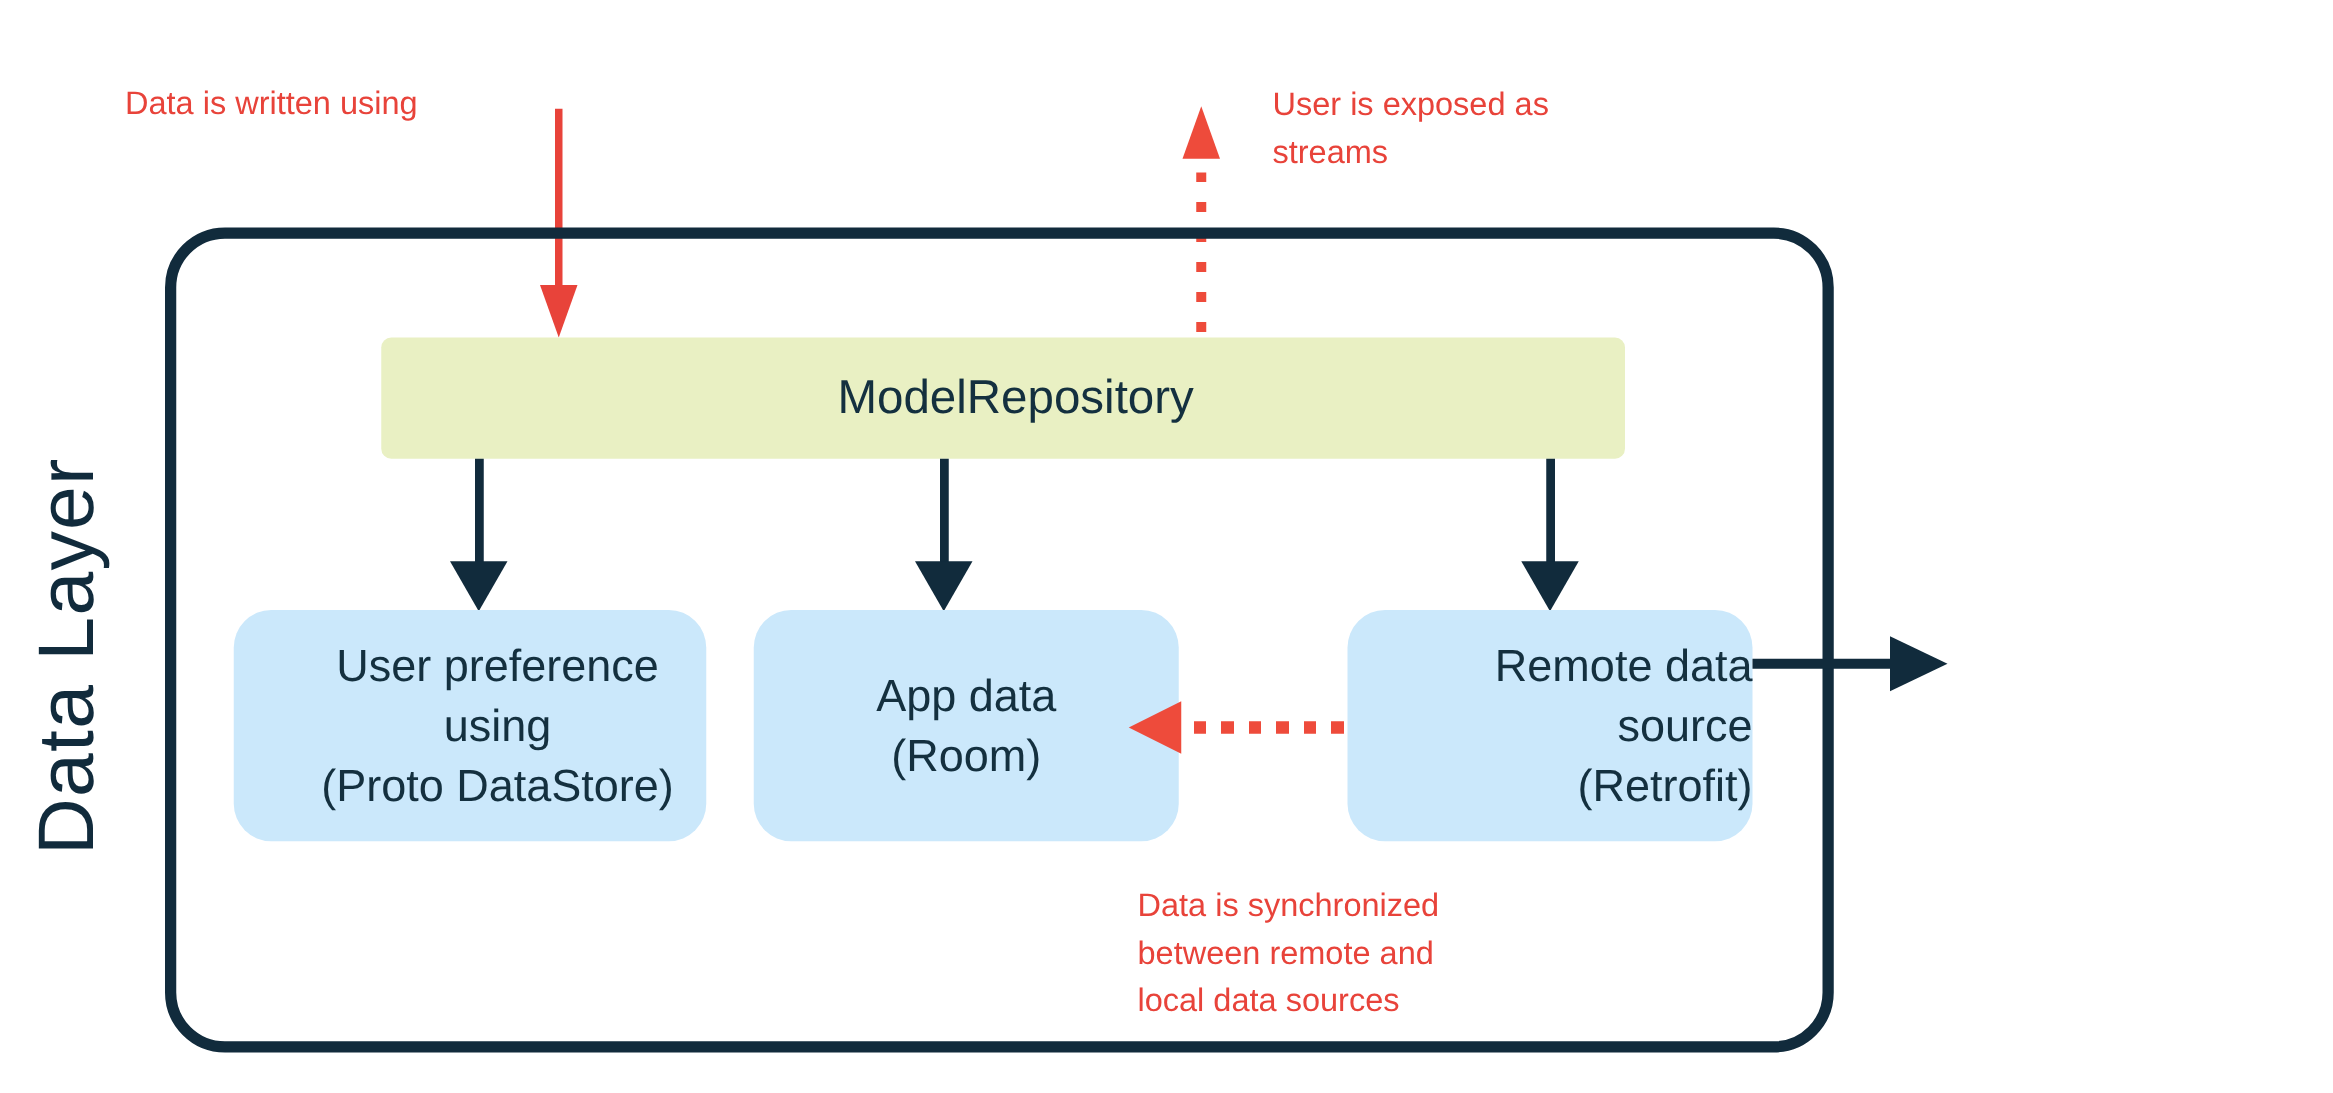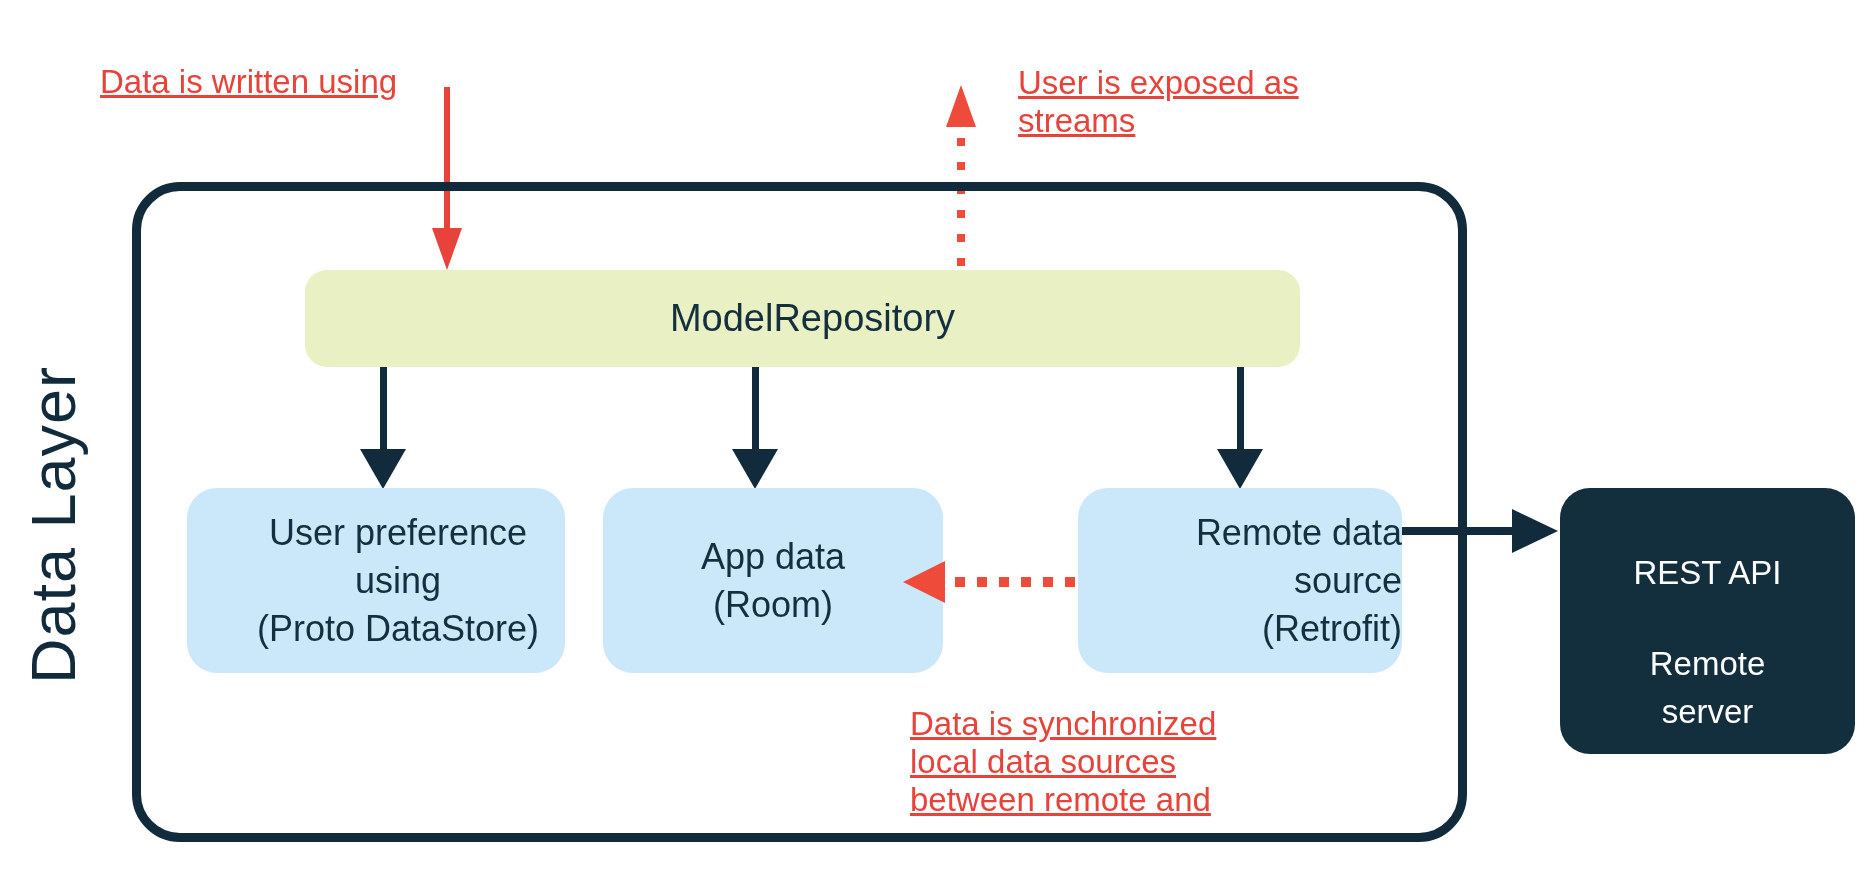--- a/index.html
+++ b/index.html
@@ -7,37 +7,37 @@
     --dark-fill:#132e3d; --red:#e8433a; --red-dotted:#ee4b3b; --white:#ffffff; --bg:#ffffff;
   }
   html,body{margin:0;padding:0;background:var(--bg);}
   .stage{
     position:relative; width:1866px; height:874px; overflow:hidden;
     background:var(--bg);
     font-family:"Liberation Sans", sans-serif;
   }
   .stage *{box-sizing:border-box;}
   
-  .note{position:absolute; color:var(--red); font-size:33px; line-height:38px; white-space:nowrap;text-decoration:underline;}
+  .note{position:absolute; color:var(--red); font-size:26px; line-height:38px; white-space:nowrap;}
   .note span{display:block;}
   
   .container-box{
     position:absolute; left:132px; top:182px; width:1335px; height:660px;
     border:9px solid var(--navy); border-radius:48px; background:transparent;
   }
   
   .side-label{
     position:absolute; left:-167px; top:490px; width:440px; height:70px;
     transform:rotate(-90deg); transform-origin:center center;
     color:var(--navy); font-size:63px; text-align:center; line-height:70px; letter-spacing:1px;
   }
   
   .repo{
     position:absolute; left:305px; top:270px; width:995px; height:97px;
-    background:var(--green); border-radius:22px;
+    background:var(--green); border-radius:8px;
     display:flex; align-items:center; justify-content:center;
     color:var(--navy-text); font-size:38px;padding-left:20px;
   }
   
   .src{
     position:absolute; top:488px; height:185px; background:var(--blue); border-radius:30px;
     display:flex; flex-direction:column; align-items:center; justify-content:center;
     color:var(--navy-text); font-size:36px; line-height:48px; text-align:center;
   }
   .src span{display:block;}
@@ -116,28 +116,21 @@
     <span>Remote data</span>
     <span>source</span>
     <span>(Retrofit)</span>
   </div>
 
   <div class="tri tri-left-red" style="left:903px; top:561px;"></div>
   <div class="hdots" style="left:955px; top:577px; width:123px;"></div>
 
   <div class="note" style="left:910px; top:705px;">
     <span>Data is synchronized</span>
+    <span>between remote and</span>
     <span>local data sources</span>
-    <span>between remote and</span>
   </div>
 
   <div class="hline" style="left:1402px; top:527px; width:118px; height:8px;"></div>
   <div class="tri tri-right-navy" style="left:1512px; top:509px;"></div>
 
-  <div class="server">
-    <div class="api">REST API</div>
-    <div class="name">
-      <span>Remote</span>
-      <span>server</span>
-    </div>
-  </div>
 
 </div>
 
 </body></html>

